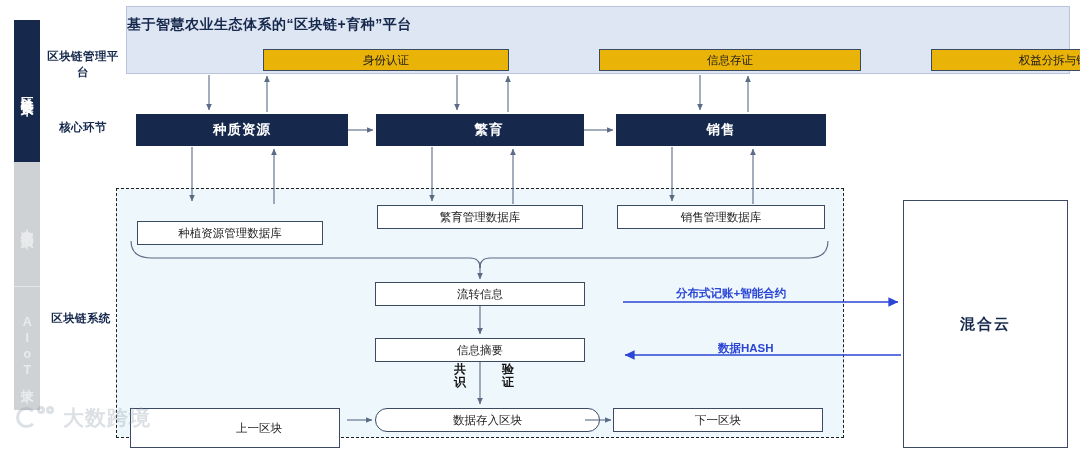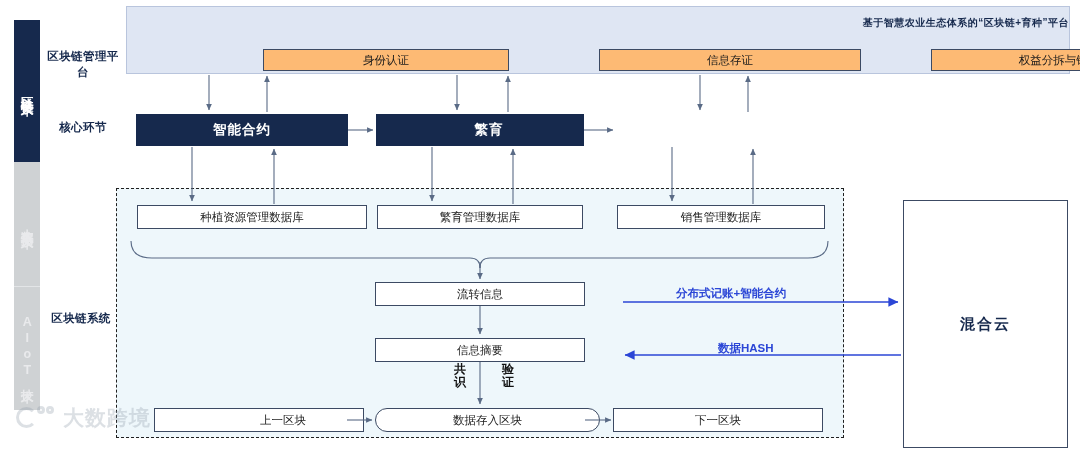--- a/index.html
+++ b/index.html
@@ -71,31 +71,31 @@
     position: absolute;
     left: 126px; top: 6px;
     width: 944px; height: 68px;
     background: #dfe6f3;
     border: 1px solid #b9c5dd;
   }
   .banner-title {
     position: absolute;
     left: 0; top: 9px;
     width: 100%;
-    text-align: right;
-    font-size: 10px;
+    text-align: left;
+    font-size: 14px;
     font-weight: bold;
     color: #16294d;
     letter-spacing: 0.5px;
   }
   .banner-box {
     position: absolute;
     top: 42px;
     height: 22px;
-    background: #fdba74;
+    background: #eab308;
     border: 1px solid #3c4a63;
     display: flex;
     align-items: center;
     justify-content: center;
     font-size: 11.5px;
     color: #1a1a1a;
   }
   #bbox-0 { left: 136px; width: 246px; }
   #bbox-1 { left: 472px; width: 262px; }
   #bbox-2 { left: 804px; width: 256px; }
@@ -131,28 +131,28 @@
   .wbox {
     position: absolute;
     background: #ffffff;
     border: 1px solid #3c4a63;
     display: flex;
     align-items: center;
     justify-content: center;
     font-size: 11.5px;
     color: #1a1a1a;
   }
-  #db-0 { left: 137px; top: 205px; width: 230px; height: 24px; }
+  #db-0 { left: 137px; top: 221px; width: 186px; height: 24px; }
   #db-1 { left: 377px; top: 205px; width: 206px; height: 24px; }
   #db-2 { left: 617px; top: 205px; width: 208px; height: 24px; }
 
   
   #flow-0   { left: 375px; top: 282px; width: 210px; height: 24px; }
   #flow-1   { left: 375px; top: 338px; width: 210px; height: 24px; }
-  #chain-0  { left: 154px; top: 408px; width: 210px; height: 24px; padding-left: 48px; }
+  #chain-0  { left: 130px; top: 408px; width: 210px; height: 40px; padding-left: 48px; }
   #chain-1  { left: 375px; top: 408px; width: 225px; height: 24px; border-radius: 12px; }
   #chain-2  { left: 613px; top: 408px; width: 210px; height: 24px; }
 
   
   .cv-text {
     position: absolute;
     top: 363px;
     font-size: 12px;
     font-weight: bold;
     color: #111111;
@@ -255,22 +255,23 @@
   <div class="row-label" id="lbl-core">核心环节</div>
   <div class="row-label" id="lbl-system">区块链系统</div>
 
   <div class="banner">
     <div class="banner-title">基于智慧农业生态体系的“区块链+育种”平台</div>
     <div class="banner-box" id="bbox-0">身份认证</div>
     <div class="banner-box" id="bbox-1">信息存证</div>
     <div class="banner-box" id="bbox-2">权益分拆与锚定</div>
   </div>
 
-  <div class="core-node" id="core-0">智能合约</div>
+  <div class="core-node" id="core-0">种质资源</div>
   <div class="core-node" id="core-1">繁育</div>
+  <div class="core-node" id="core-2">销售</div>
 
   <div class="system-box"></div>
 
   <div class="wbox" id="db-0">种植资源管理数据库</div>
   <div class="wbox" id="db-1">繁育管理数据库</div>
   <div class="wbox" id="db-2">销售管理数据库</div>
 
   <div class="wbox" id="flow-0">流转信息</div>
   <div class="wbox" id="flow-1">信息摘要</div>
 

